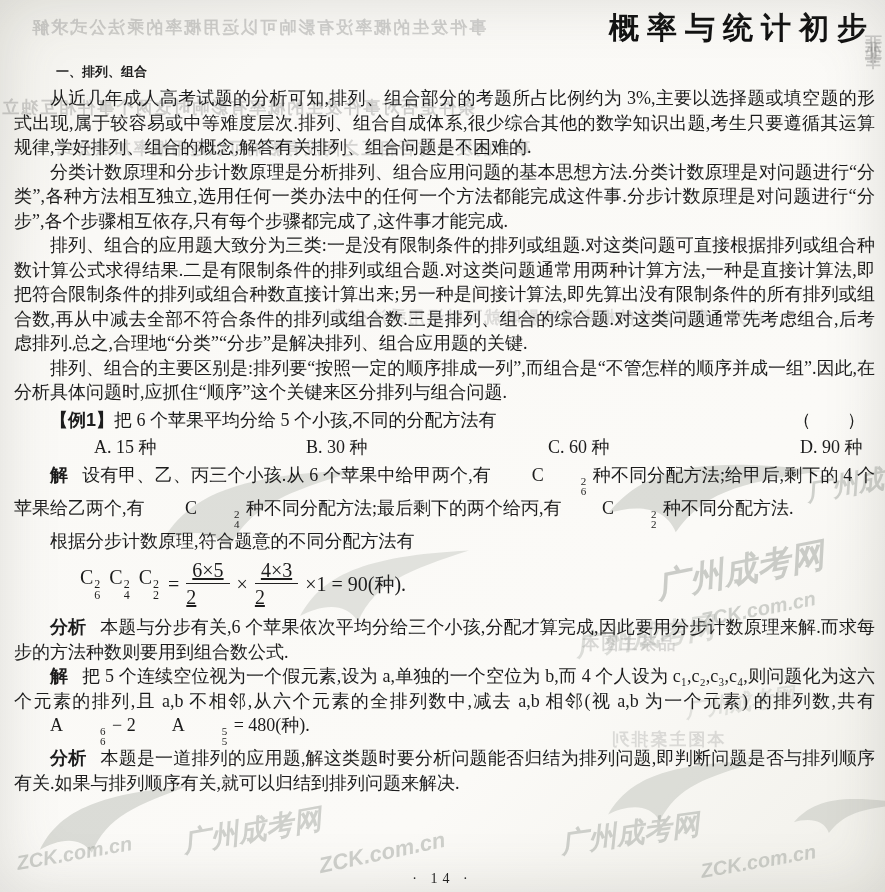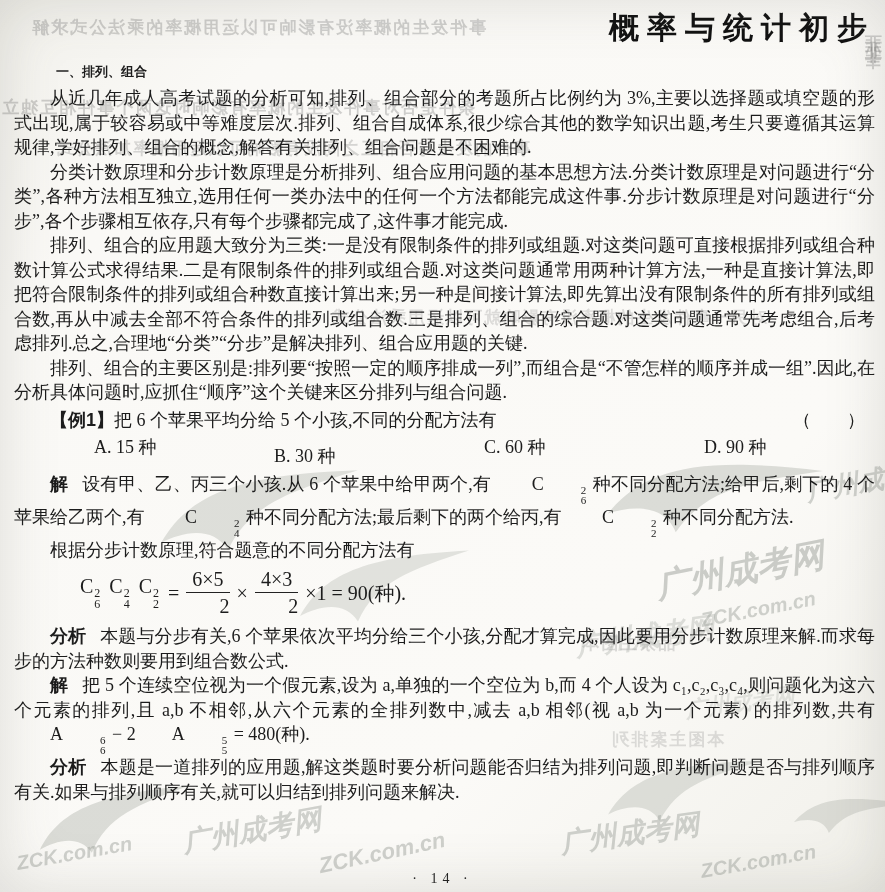--- a/index.html
+++ b/index.html
@@ -25,36 +25,36 @@
   }
   p.body{
     font-size:18px; line-height:24.5px; text-align:justify; margin:0;
     text-indent:2em; word-break:break-all;
   }
   .hei{font-family:"Liberation Sans","DejaVu Sans",sans-serif; font-weight:700;}
   .lbl{margin-right:14px;}
   .q-row{display:flex; font-size:18px; line-height:25px; margin-top:3px;}
   .q-row .q-text{text-indent:2em;}
   .bracket{margin-left:auto; padding-right:10px; white-space:nowrap;}
-  .options{display:flex; padding-left:80px; font-size:18px; line-height:27px; margin:1px 0 2px;}
+  .options{display:flex; padding-left:80px; font-size:18px; line-height:27px; margin:1px 0 2px;gap:32px;}
   .opt{white-space:nowrap;}
-  .opt.o1{width:180px;} .opt.o2{width:210px;margin-top:9px;} .opt.o3{width:220px;}
+  .opt.o1{width:180px;} .opt.o2{width:210px;} .opt.o3{width:220px;}
   
   .scripted{display:inline-block; white-space:nowrap;}
   .scripted .stack{
     display:inline-flex; flex-direction:column; align-items:flex-start;
     font-size:11px; line-height:10px; vertical-align:-4px; margin:0 2px 0 1px;
   }
   
   .formula-line{
     display:flex; align-items:center; gap:7px;
     padding-left:66px; font-size:20px; margin:5px 0 6px; line-height:1;
   }
   .formula-line .scripted .stack{font-size:12px; line-height:11px;}
-  .frac{display:inline-flex; flex-direction:column; align-items:flex-end; line-height:1.2;}
+  .frac{display:inline-flex; flex-direction:column; align-items:flex-start; line-height:1.2;text-decoration:underline;}
   .frac .num{padding:0 6px 1px; border-bottom:1.5px solid #222;}
   .frac .den{padding-top:1px;}
   
   .pageno{
     position:absolute; bottom:5px; left:0; right:0; text-align:center;
     font-size:14px; letter-spacing:5px; z-index:2; color:#222;
   }
   
   .wm-layer{position:absolute; inset:0; z-index:1; pointer-events:none;}
   .wm-text{

